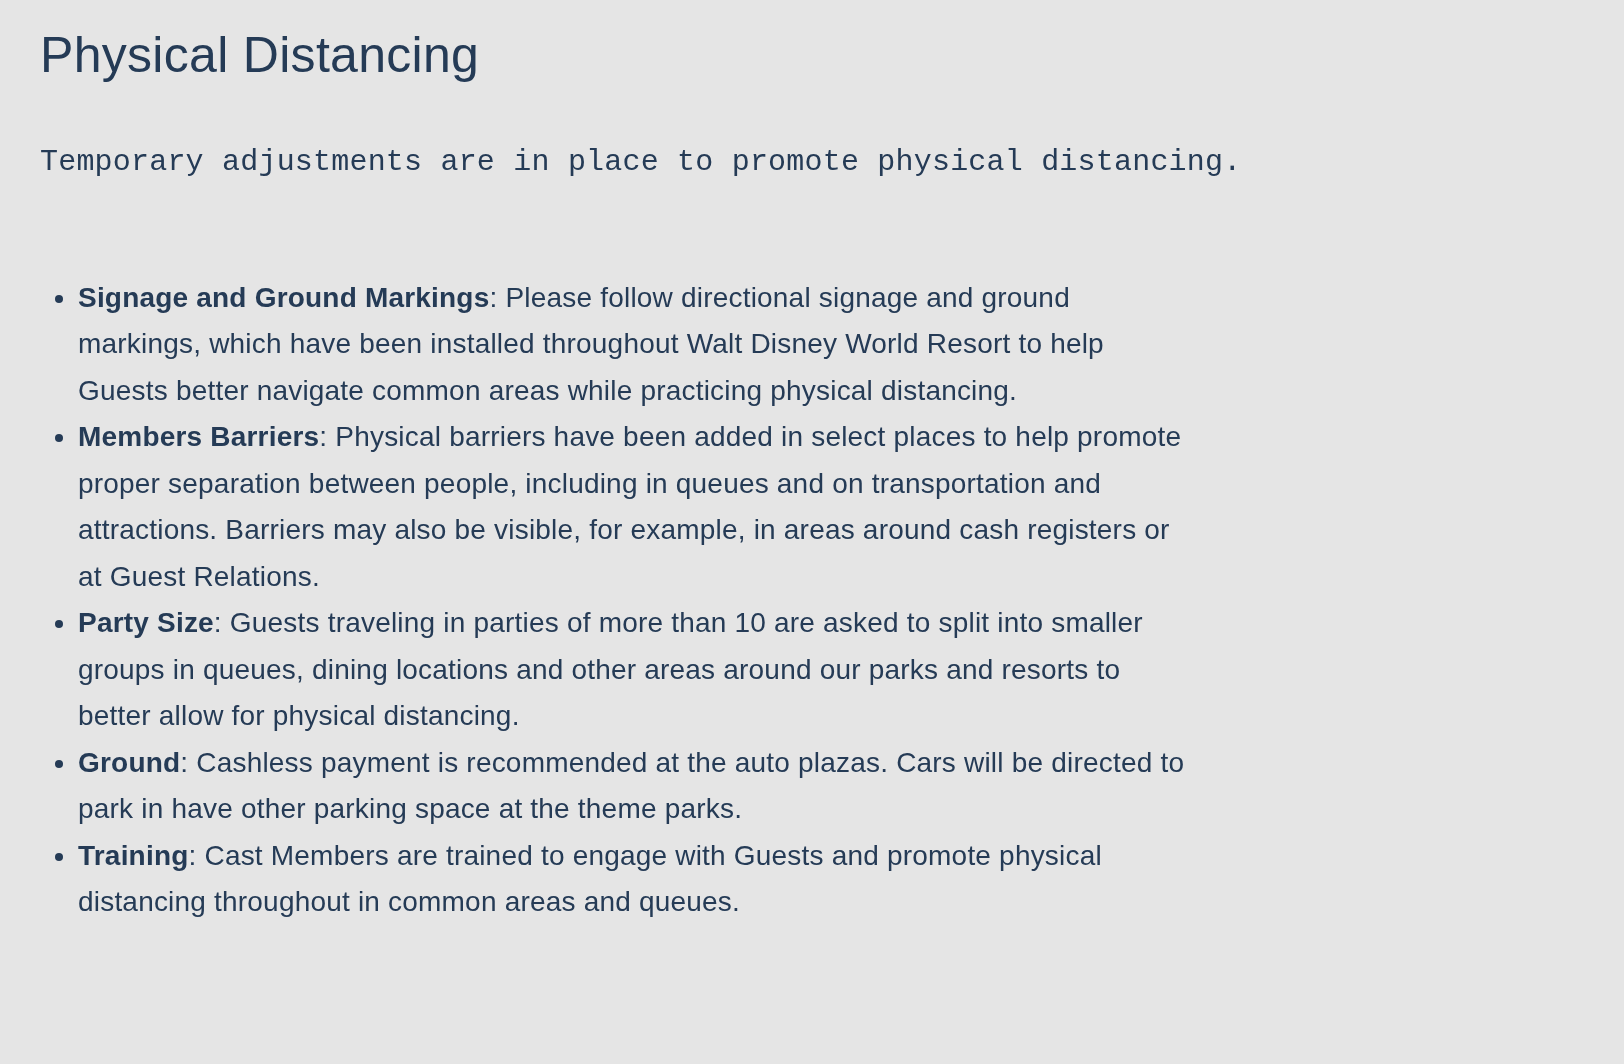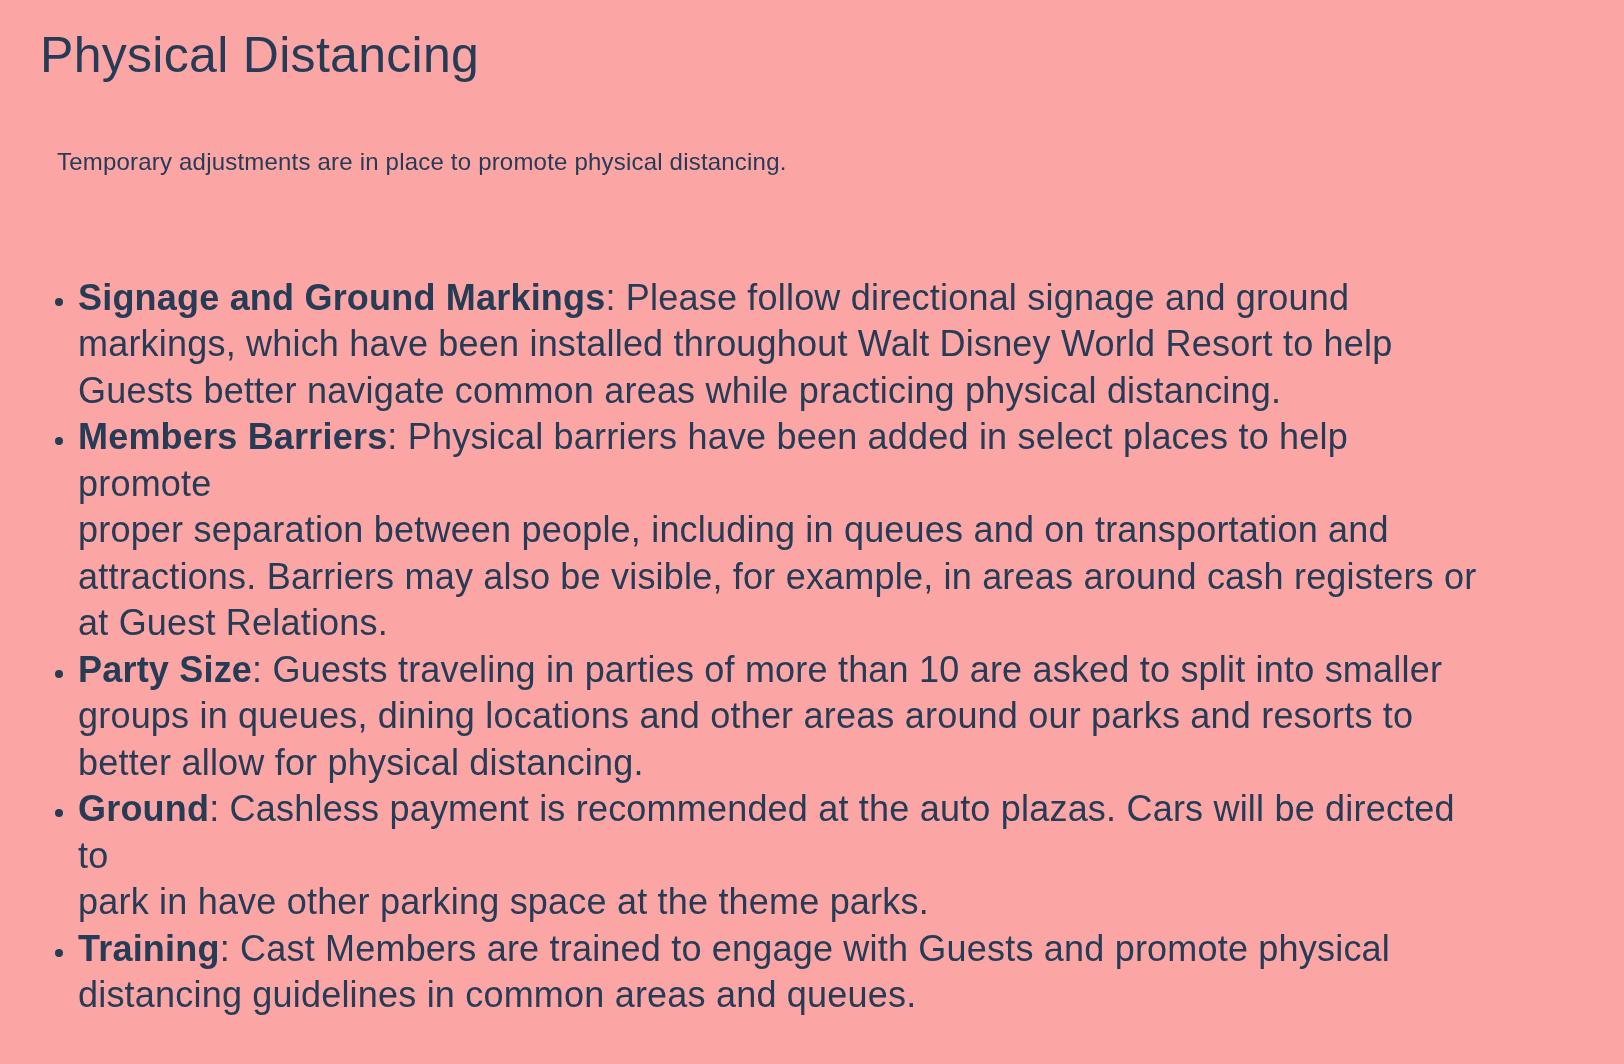--- a/index.html
+++ b/index.html
@@ -18,58 +18,59 @@
     color: #253b56;
   }
   h1.page-title {
     font-size: 50px;
     line-height: 60px;
     font-weight: 400;
     margin: 0 0 54px 0;
     letter-spacing: 0.3px;
   }
   p.body-para {
-    font-size: 24px;
+    font-size: 30px;
     line-height: 46.5px;
-    margin: 17px;
+    margin: 0;
     letter-spacing: 0.2px;
+    font-family: Liberation Mono, monospace;
   }
   p.intro { margin-bottom: 89px; }
   p.lead  { margin-bottom: 30px; }
   ul.measures-list {
     margin: 0;
     padding: 0 0 0 38px;
-    font-size: 36px;
+    font-size: 28px;
     line-height: 46.5px;
     letter-spacing: 0.2px;
     list-style: disc outside;
   }
   ul.measures-list li { padding: 0; margin: 0; max-width: 1400px; }
   ul.measures-list li::marker { color: #253b56; font-size: 26px; }
   .item-label { font-weight: 700; }
   .item-text  { white-space: pre-line; font-weight: 400; }
 </style>
 </head>
 <body>
 
-<div class="page" style="color: rgb(37, 59, 86); background: #fca5a5;">
+<div class="page" style="color: rgb(37, 59, 86); background: #e5e5e5;">
   <h1 class="page-title">Physical Distancing</h1>
 
   <p class="body-para intro">Temporary adjustments are in place to promote physical distancing.</p>
 
 
   <ul class="measures-list">
     <li><span class="item-label">Signage and Ground Markings</span><span class="item-text">: Please follow directional signage and ground
 markings, which have been installed throughout Walt Disney World Resort to help
 Guests better navigate common areas while practicing physical distancing.</span></li>
     <li><span class="item-label">Members Barriers</span><span class="item-text">: Physical barriers have been added in select places to help promote
 proper separation between people, including in queues and on transportation and
 attractions. Barriers may also be visible, for example, in areas around cash registers or
 at Guest Relations.</span></li>
     <li><span class="item-label">Party Size</span><span class="item-text">: Guests traveling in parties of more than 10 are asked to split into smaller
 groups in queues, dining locations and other areas around our parks and resorts to
 better allow for physical distancing.</span></li>
     <li><span class="item-label">Ground</span><span class="item-text">: Cashless payment is recommended at the auto plazas. Cars will be directed to
 park in have other parking space at the theme parks.</span></li>
     <li><span class="item-label">Training</span><span class="item-text">: Cast Members are trained to engage with Guests and promote physical
-distancing guidelines in common areas and queues.</span></li>
+distancing throughout in common areas and queues.</span></li>
   </ul>
 </div>
 
 </body></html>

